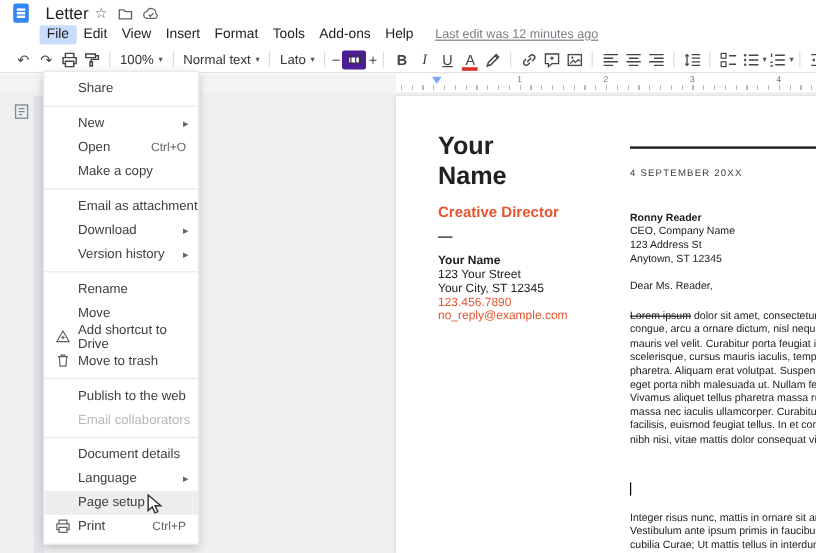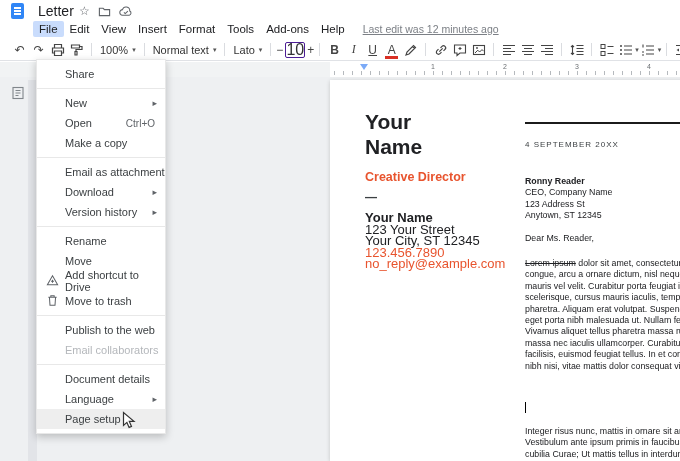--- a/index.html
+++ b/index.html
@@ -25,42 +25,42 @@
   .toolbar { position:absolute; top:39px; left:0; width:680px; height:22px; display:flex; align-items:center; padding-left:10px; border-bottom:1px solid #e0e2e6; background:#fff; }
   .tb { height:18px; min-width:17px; display:flex; align-items:center; justify-content:center; color:#444; font-size:12px; margin:0 1px; }
   .tbtxt { font-size:11px; color:#333; margin:0 3px; display:flex; align-items:center; gap:4px; white-space:nowrap; }
   .cdn { font-size:7px; color:#555; }
   .sep { width:1px; height:13px; background:#dadce0; margin:0 5px; flex:none; }
   .bi { font-weight:bold; font-size:12px; }
   .ii { font-style:italic; font-family:"Liberation Serif", serif; font-size:12px; }
   .ui { text-decoration:underline; font-size:12px; }
   .acolor { position:relative; font-size:12px; }
   .acolor::after { content:""; position:absolute; left:2px; right:2px; bottom:0; height:3px; background:#d93025; }
-  .sizebox { border:1px solid #4c1d95; border-radius:2px; width:20px; height:16px; display:flex; align-items:center; justify-content:center; font-size:16px; color:#333; margin:0 2px; }
+  .sizebox { border:6px solid #4c1d95; border-radius:2px; width:20px; height:16px; display:flex; align-items:center; justify-content:center; font-size:11px; color:#333; margin:0 2px; }
   .pm { font-size:12px; color:#444; width:12px; text-align:center; }
 
   
   .ruler { position:absolute; top:62px; left:0; width:680px; height:15px; background:#f1f3f4; }
   .ruler-page { position:absolute; left:330px; right:0; top:0; height:15px; background:#fff; }
   .ruler-ticks { position:absolute; left:334px; right:0; bottom:2px; height:4px;
                  background:repeating-linear-gradient(to right,#b5b9bd 0 1px, transparent 1px 9px); }
   .rn { position:absolute; top:1px; font-size:7px; color:#6b6f73; }
   .ind-marker { position:absolute; left:360px; top:2px; width:0; height:0; border-left:4px solid transparent; border-right:4px solid transparent; border-top:6px solid #7baaf7; }
 
   
   .canvas { position:absolute; top:77px; left:0; width:680px; height:384px; background:#eef0f2; }
   .gutter { position:absolute; left:28px; top:3px; width:9px; height:381px; background:#e2e4e8; }
   .outline-btn { position:absolute; left:9px; top:7px; width:18px; height:18px; display:flex; align-items:center; justify-content:center; }
   .page { position:absolute; left:330px; top:3px; width:360px; height:381px; background:#fff; box-shadow:0 1px 4px rgba(0,0,0,.18); }
 
   .doc-left { position:absolute; left:35px; top:30px; width:155px; color:#202124; }
   .doc-left .nm { position:absolute; left:0; font-size:21px; font-weight:bold; line-height:24px; white-space:nowrap; }
   .job { position:absolute; left:0; top:60px; font-size:12.5px; font-weight:bold; white-space:nowrap; }
   .dash { position:absolute; left:0; top:80px; font-size:12px; font-weight:bold; color:#3c4043; }
-  .sender { position:absolute; left:0; top:102px; font-size:13px; line-height:11.5px; white-space:nowrap; }
+  .sender { position:absolute; left:0; top:102px; font-size:10px; line-height:11.5px; white-space:nowrap; }
   .b { font-weight:bold; }
   .orange { color:#E8542E; }
 
   .doc-right { position:absolute; left:195px; top:42px; width:220px; font-size:8.8px; line-height:11.4px; color:#202124; }
   .rule { position:absolute; left:0; top:0; width:200px; border-top:2px solid #1b1b1b; }
   .date { position:absolute; left:0; top:17px; font-size:8px; letter-spacing:1px; color:#3c4043; white-space:nowrap; }
   .recipient { position:absolute; left:0; top:54px; white-space:nowrap; }
   .salutation { position:absolute; left:0; top:111px; white-space:nowrap; }
   .para1 { position:absolute; left:0; top:136px; white-space:nowrap; }
   .para2 { position:absolute; left:0; top:304px; white-space:nowrap; }
@@ -360,20 +360,29 @@
     <div class="item">
         <span>Document details</span>
       </div>
     <div class="item">
         <span>Language</span>
         <span class="sub">▸</span>
       </div>
     <div class="item hl">
         <span>Page setup</span>
       </div>
+    <div class="item">
+      <span class="mic">
+          <svg class="ic" width="13" height="13" viewBox="0 0 14 14">
+            <path d="M3.5 5V1.5h7V5M3.5 10H1.5V5h11v5h-2M3.5 8h7v4.5h-7z" fill="none" stroke="#5f6368" stroke-width="1.1"></path>
+          </svg>
+        </span>
+      <span>Print</span>
+      <span class="sc">Ctrl+P</span>
+    </div>
   </div>
 
   <div class="mouse-cursor">
     <svg class="ic" width="15" height="19" viewBox="0 0 15 19">
         <path d="M1.5 1.5v13l3.4-3.1 2.2 5 2.4-1-2.2-5h4.7z" fill="#fff" stroke="#333" stroke-width="1.2"></path>
       </svg>
   </div>
 
 </div>
 

